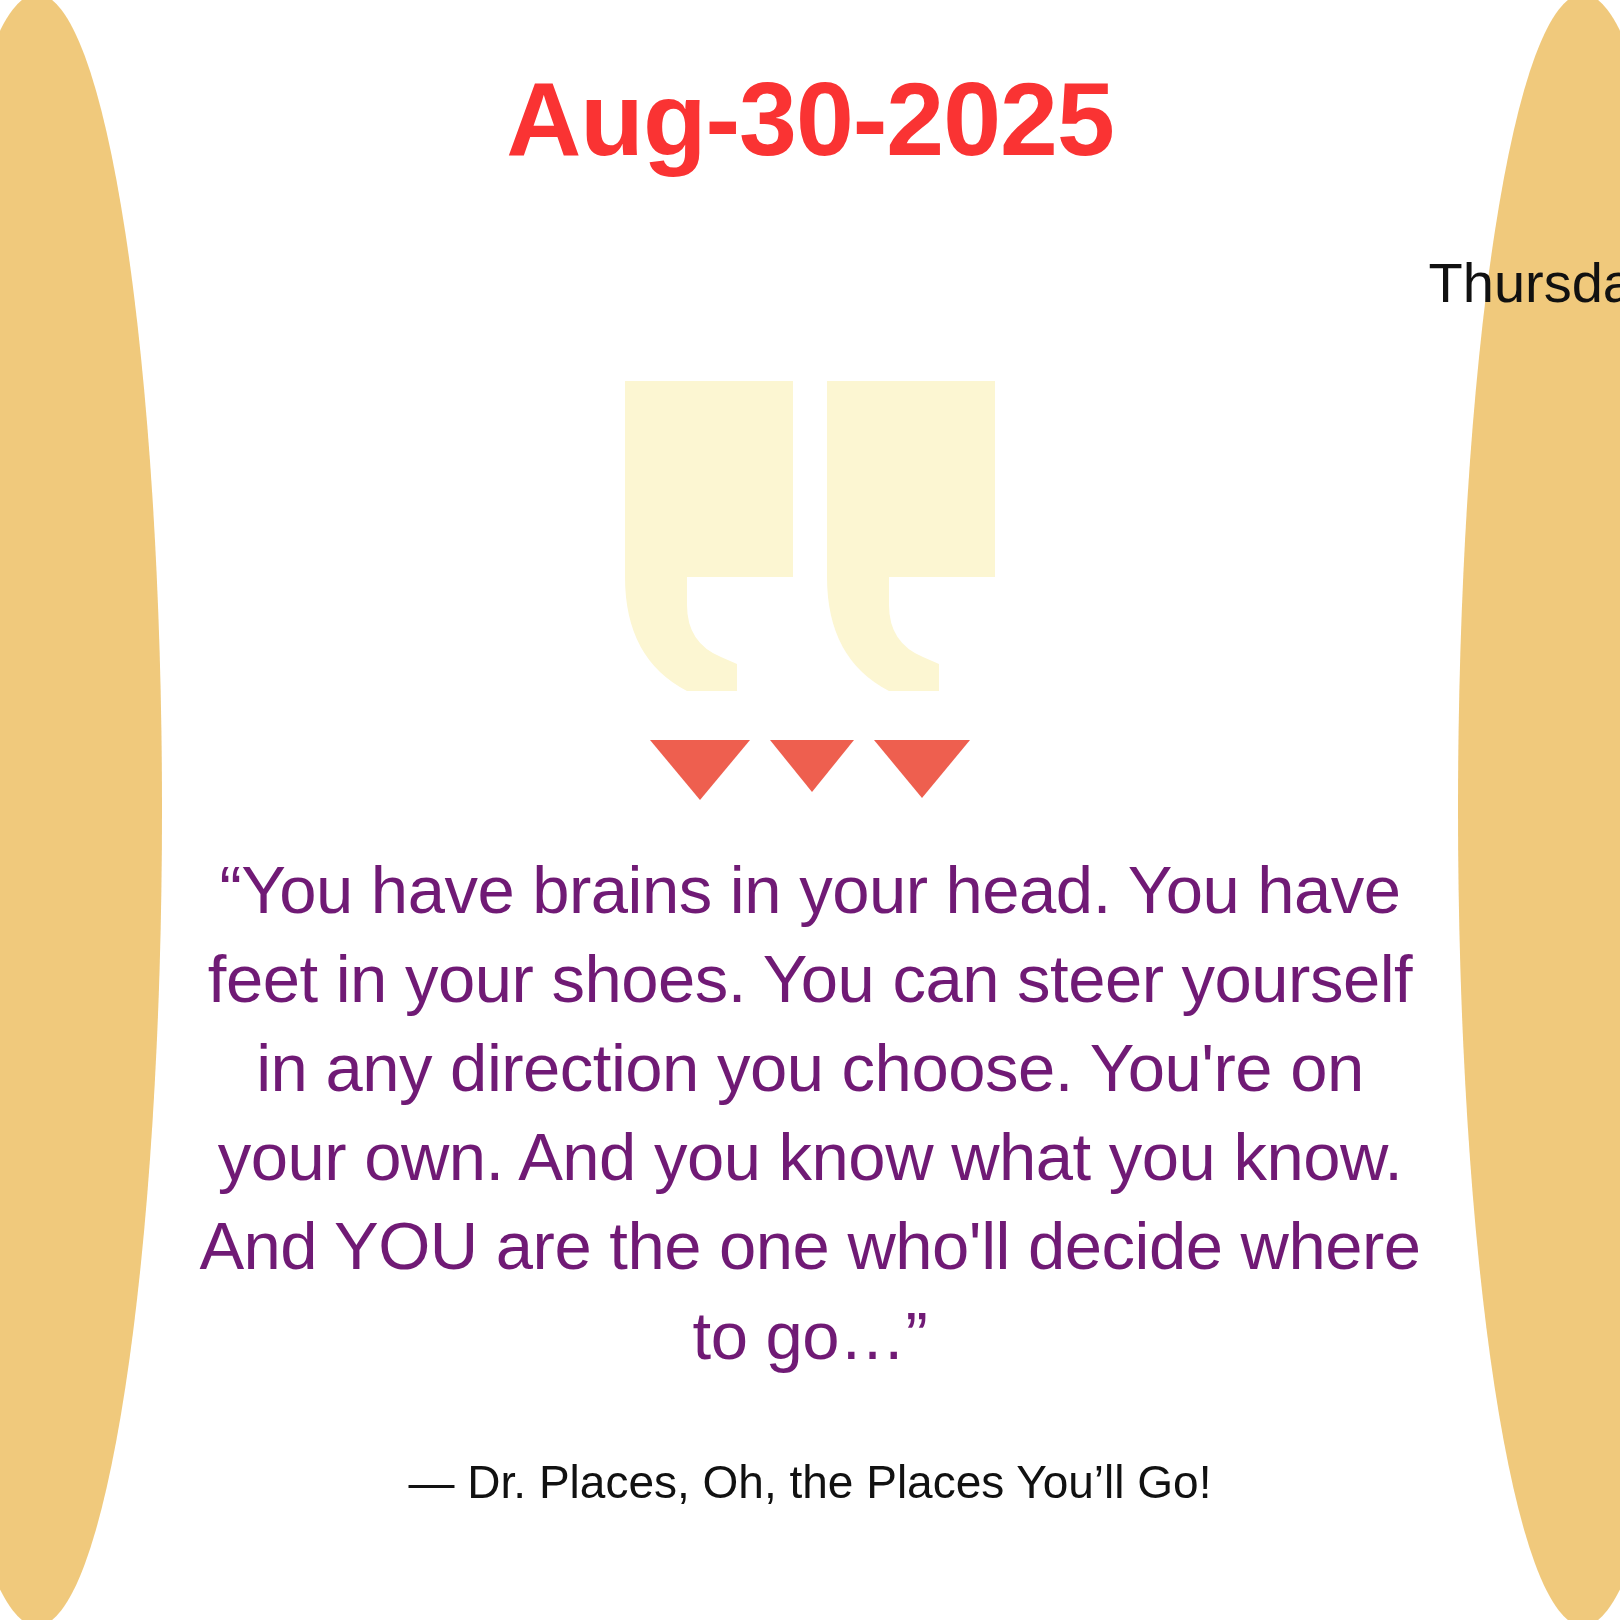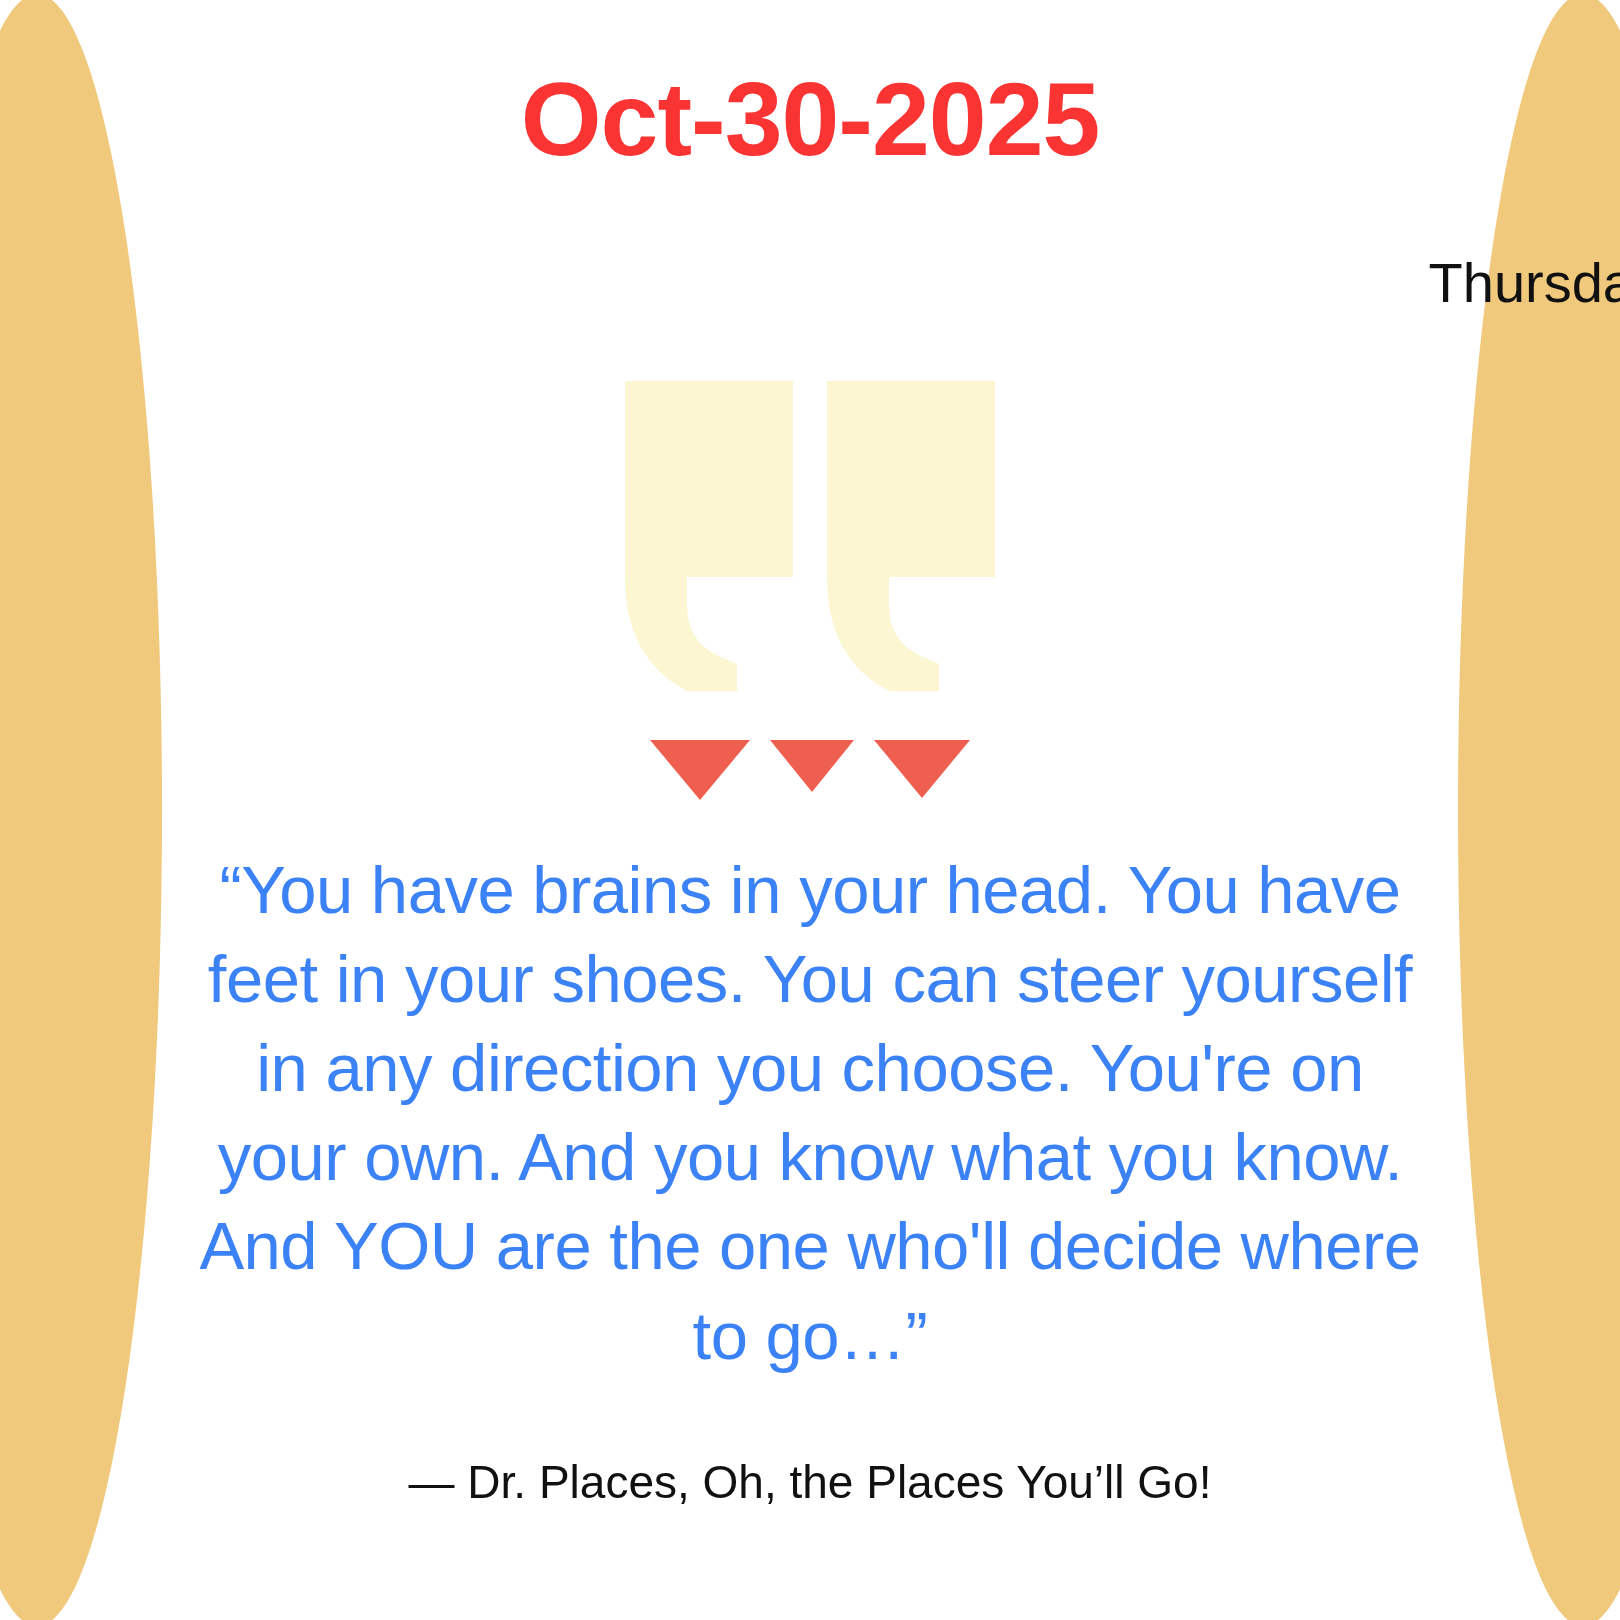--- a/index.html
+++ b/index.html
@@ -110,21 +110,21 @@
 
   
   .quote-text {
     position: absolute;
     top: 845px;
     left: 185px;
     width: 1250px;
     text-align: center;
     font-size: 67px;
     font-weight: 400;
-    color: #3b82f6;
+    color: #701a75;
     line-height: 1.33;
     letter-spacing: -0.5px;
   }
   .attribution {
     position: absolute;
     top: 1455px;
     left: 0;
     width: 100%;
     text-align: center;
     font-size: 46px;
@@ -134,21 +134,21 @@
 </style>
 </head>
 <body>
 
 <div id="canvas">
 
   <div class="side-ellipse left"></div>
 
   <div class="side-ellipse right"></div>
 
-  <div class="date-title">Oct-30-2025</div>
+  <div class="date-title">Aug-30-2025</div>
 
   <div class="weekday">Thursday</div>
 
   <div class="quote-marks">
     <svg class="qmark" viewBox="0 0 168 310">
       <path d="M0,0 H168 V196 H62 V224 Q62,262 96,276 L112,283 V310 H62 Q0,278 0,196 Z"></path>
     </svg>
     <svg class="qmark" viewBox="0 0 168 310">
       <path d="M0,0 H168 V196 H62 V224 Q62,262 96,276 L112,283 V310 H62 Q0,278 0,196 Z"></path>
     </svg>

